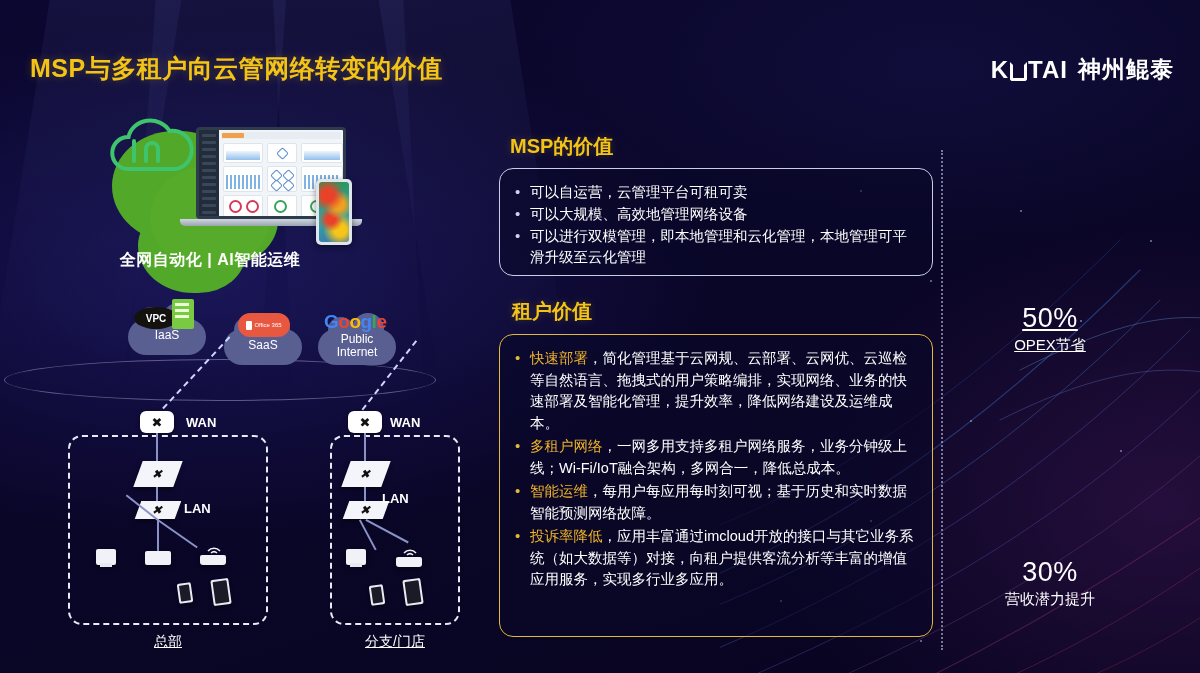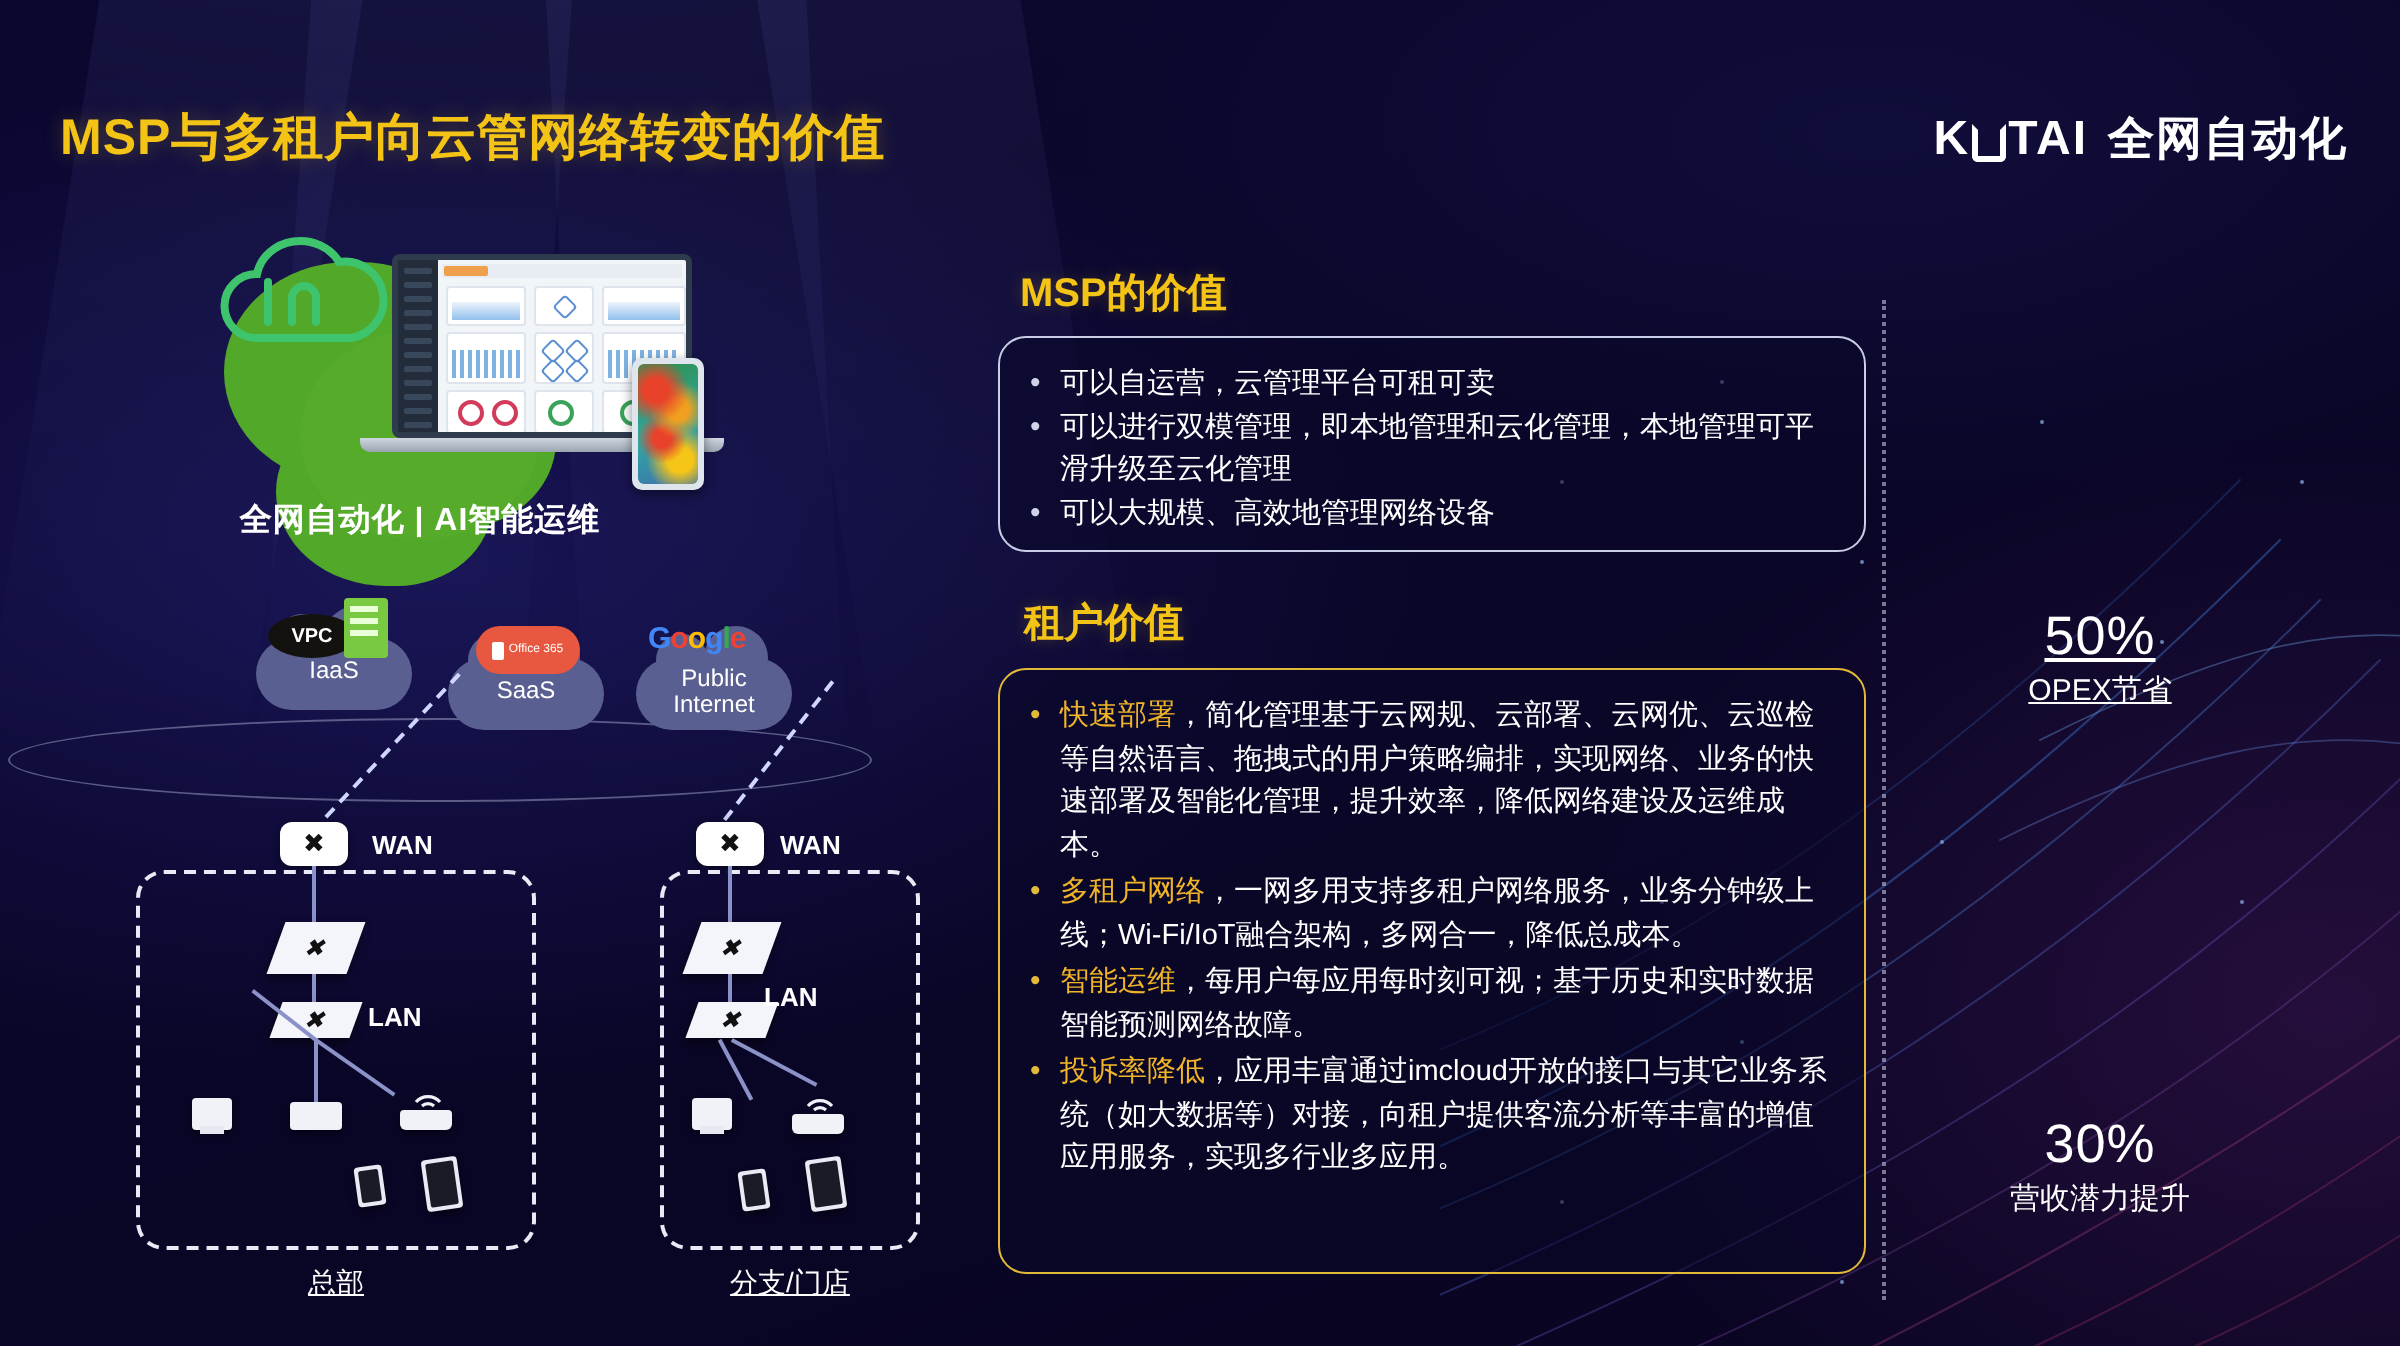--- a/index.html
+++ b/index.html
@@ -130,21 +130,21 @@
     display:flex; align-items:center; justify-content:center; z-index:5;
   }
   .srv-icon{position:absolute;left:44px;top:-20px;width:22px;height:30px;background:#7ac943;border-radius:2px;z-index:5;}
   .srv-icon::after{content:"";position:absolute;left:3px;top:4px;width:14px;height:3px;background:#e9ffd8;box-shadow:0 6px 0 #e9ffd8,0 12px 0 #e9ffd8;}
   .o365{
     position:absolute; left:14px; top:-16px; width:52px; height:24px; background:#e8573f;
     border-radius:12px; color:#fff; font-size:7px; display:flex; align-items:center;
     justify-content:center; gap:2px; z-index:5;
   }
   .o365::before{content:"";width:6px;height:9px;background:#fff;border-radius:1px;}
-  .google{position:absolute;left:6px;top:-18px;font-size:15px;font-weight:bold;z-index:5;letter-spacing:-.5px;}
+  .google{position:absolute;left:6px;top:-18px;font-size:19px;font-weight:bold;z-index:5;letter-spacing:-.5px;}
   .google span:nth-child(1){color:#4285F4}.google span:nth-child(2){color:#EA4335}
   .google span:nth-child(3){color:#FBBC05}.google span:nth-child(4){color:#4285F4}
   .google span:nth-child(5){color:#34A853}.google span:nth-child(6){color:#EA4335}
 
   
   .topo { position:absolute; left:0; top:300px; width:470px; height:260px; }
   .site-box { position:absolute; border:2px dashed #e8eaf5; border-radius:14px; }
   .site-label { position:absolute; text-align:center; color:#fff; font-size:14px;text-decoration:underline; }
   .wan-label { position:absolute; color:#fff; font-size:13px; font-weight:600; }
   .lan-label { position:absolute; color:#fff; font-size:13px; font-weight:600; }
@@ -248,21 +248,21 @@
   </div>
 
   <div class="title">MSP与多租户向云管网络转变的价值</div>
 
   <div class="logo">
     <div class="logo-en">
       <span>K</span>
       <span class="logo-mark"></span>
       <span>TAI</span>
     </div>
-    <div class="logo-cn">全网自动化</div>
+    <div class="logo-cn">神州鲲泰</div>
   </div>
 
   <div class="illus">
 
     <div class="green-blob"></div>
     <div class="green-blob2"></div>
 
     <svg class="cloudlogo" viewBox="0 0 96 70">
       <path d="M24,58 a16,16 0 0 1 0.5,-32 a22,20 0 0 1 41,-6 a15,15 0 0 1 6,38 z" fill="none" stroke="#3ec46d" stroke-width="4"></path>
       <path d="M30,30 v20 M42,38 v12 M42,38 a6,6 0 0 1 12,0 v12" fill="none" stroke="#3ec46d" stroke-width="4" stroke-linecap="round"></path>
@@ -417,22 +417,22 @@
         </div>
 
       <div class="site-label" style="left:330px; top:238px; width:130px;">分支/门店</div>
     </div>
   </div>
 
   <div class="section-h" style="left:510px; top:133px;">MSP的价值</div>
   <div class="panel msp" style="left:499px; top:168px; width:434px; height:108px;">
     <ul class="blist">
       <li>可以自运营，云管理平台可租可卖</li>
+      <li>可以大规模、高效地管理网络设备</li>
       <li>可以进行双模管理，即本地管理和云化管理，本地管理可平滑升级至云化管理</li>
-      <li>可以大规模、高效地管理网络设备</li>
     </ul>
   </div>
 
   <div class="section-h" style="left:512px; top:298px;">租户价值</div>
   <div class="panel tenant" style="left:499px; top:334px; width:434px; height:303px;">
     <ul class="blist">
       <li><span class="kw">快速部署</span><span>，简化管理基于云网规、云部署、云网优、云巡检等自然语言、拖拽式的用户策略编排，实现网络、业务的快速部署及智能化管理，提升效率，降低网络建设及运维成本。</span></li>
       <li><span class="kw">多租户网络</span><span>，一网多用支持多租户网络服务，业务分钟级上线；Wi-Fi/IoT融合架构，多网合一，降低总成本。</span></li>
       <li><span class="kw">智能运维</span><span>，每用户每应用每时刻可视；基于历史和实时数据智能预测网络故障。</span></li>
       <li><span class="kw">投诉率降低</span><span>，应用丰富通过imcloud开放的接口与其它业务系统（如大数据等）对接，向租户提供客流分析等丰富的增值应用服务，实现多行业多应用。</span></li>

